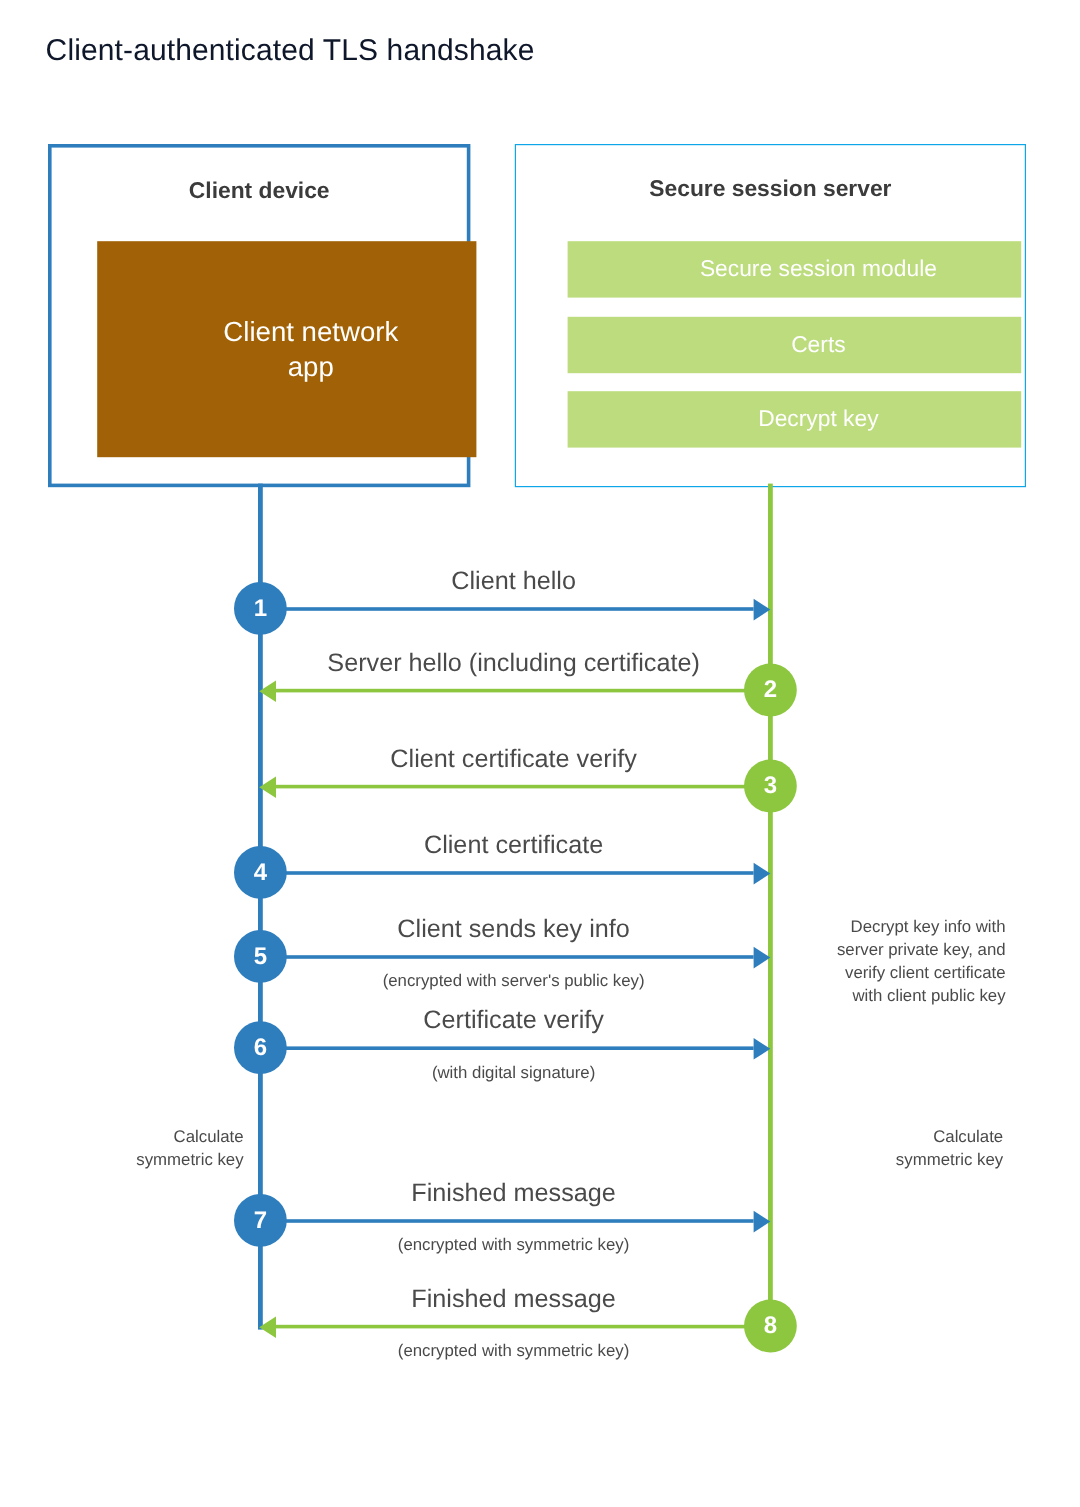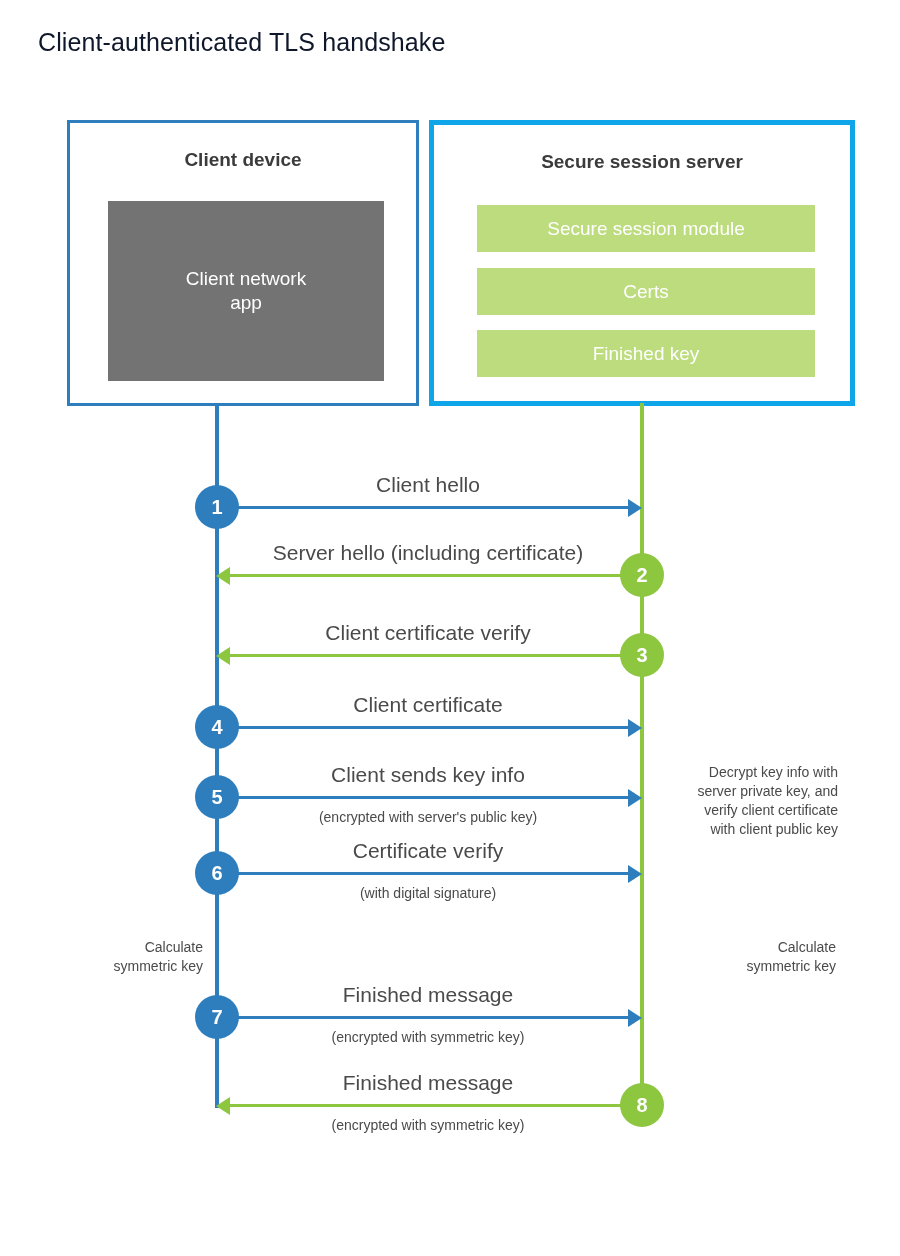--- a/index.html
+++ b/index.html
@@ -39,56 +39,56 @@
     position: absolute;
     background: #ffffff;
     box-sizing: border-box;
   }
   .entity-box.client {
     left: 40px;
     top: 120px;
     width: 352px;
     height: 286px;
     border: 3px solid #2E7EBE;
-    margin-left: 27px;
   }
   .entity-box.server {
     left: 429px;
     top: 120px;
     width: 426px;
     height: 286px;
-    border: 5px solid #0ea5e9;
+    border: 1px solid #0ea5e9;
   }
   .entity-title {
     position: absolute;
     left: 0;
     right: 0;
     top: 26px;
     text-align: center;
     font-size: 19px;
     font-weight: bold;
     color: #3b3b3b;
   }
 
   .inner-block {
     position: absolute;
     display: flex;
     align-items: center;
     justify-content: center;
     text-align: center;
     color: #ffffff;
     line-height: 1.25;
+    padding-left: 40px;
   }
   .inner-block.client-app {
     left: 38px;
     top: 78px;
     width: 276px;
     height: 180px;
-    background: #737373;
-    font-size: 19px;
+    background: #a16207;
+    font-size: 23px;
   }
   .inner-block.srv {
     left: 43px;
     width: 338px;
     height: 47px;
     background: #BCDC7E;
     font-size: 19px;
   }
   .inner-block.srv-0 { top: 80px; }
   .inner-block.srv-1 { top: 143px; }
@@ -214,21 +214,21 @@
         <span>Client network</span><br>
         <span>app</span>
       </div>
     </div>
   </div>
 
   <div class="entity-box server">
     <div class="entity-title">Secure session server</div>
     <div class="inner-block srv srv-0">Secure session module</div>
     <div class="inner-block srv srv-1">Certs</div>
-    <div class="inner-block srv srv-2">Finished key</div>
+    <div class="inner-block srv srv-2">Decrypt key</div>
   </div>
 
   <div class="lifeline client-line"></div>
   <div class="lifeline server-line"></div>
 
   <div class="msg-row" style="left:0; top:507px;">
     <div class="msg-line blue" style="left:217px; width:411px;"></div>
     <div class="arrow-head right blue" style="left:628px;"></div>
     <div class="msg-label" style="left:428px; top:-34px;">Client hello</div>
   </div>

